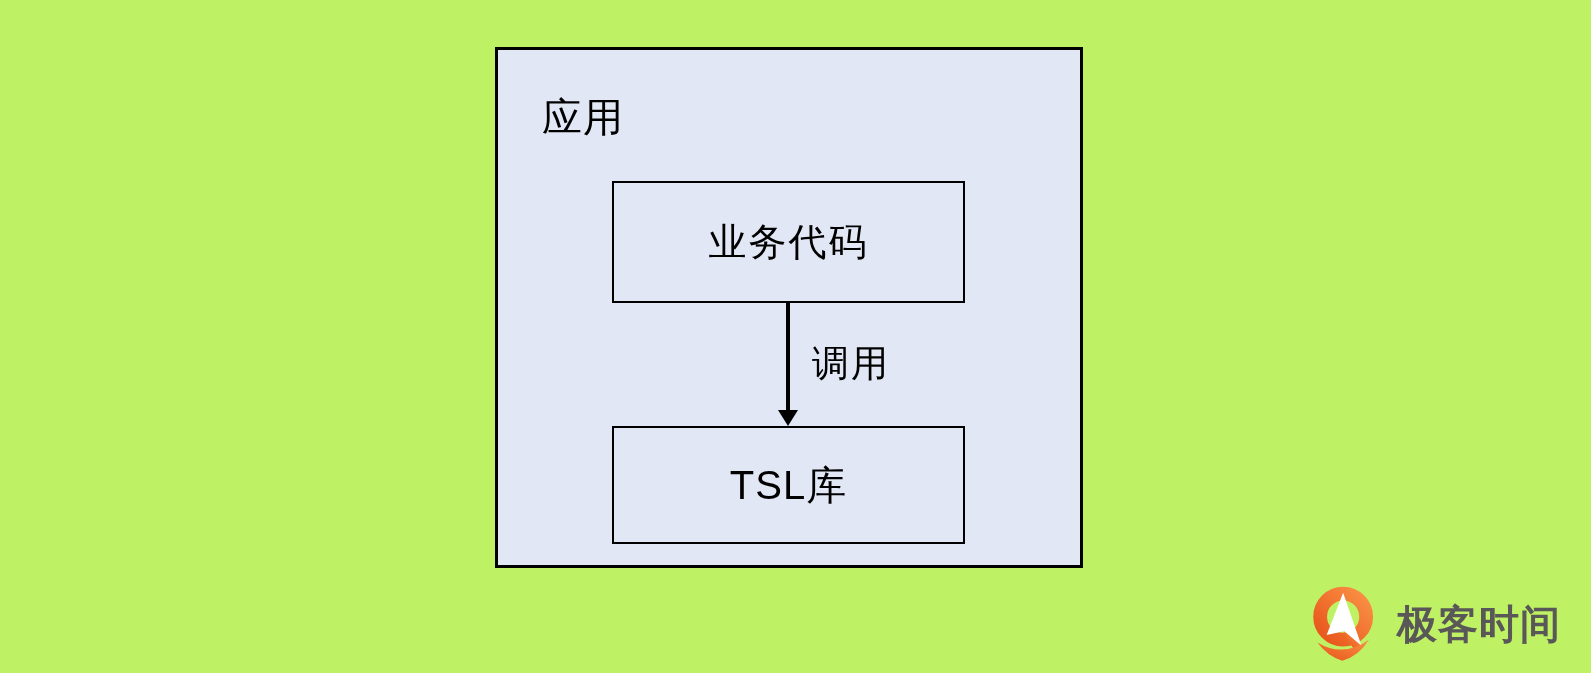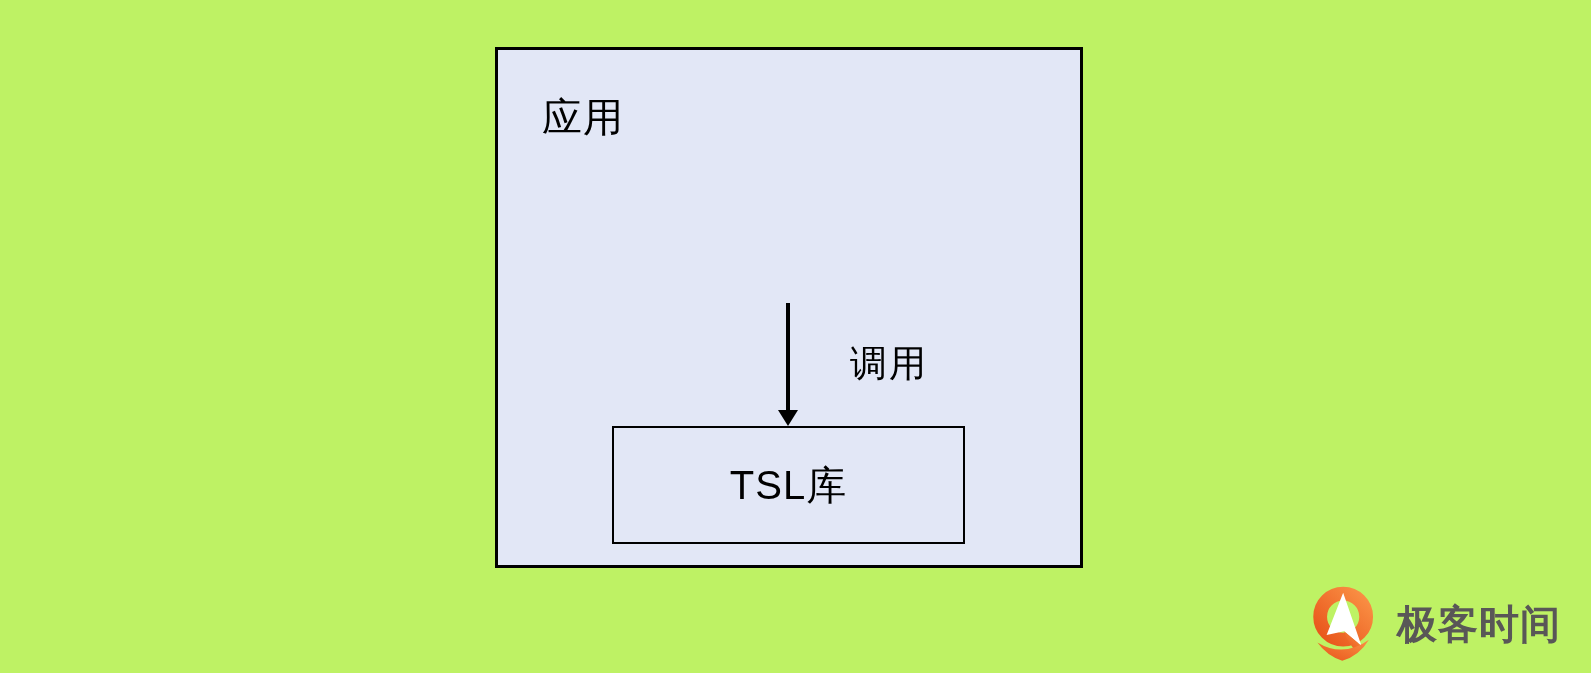--- a/index.html
+++ b/index.html
@@ -32,21 +32,21 @@
     position:absolute; left:288px; top:253px; width:4px; height:109px;
     background:#000000;
   }
   .arrow-head {
     position:absolute; left:280px; top:360px; width:0; height:0;
     border-left:10px solid transparent; border-right:10px solid transparent;
     border-top:16px solid #000000;
   }
   .edge-label {
     position:absolute; left:314px; top:289px;
-    font-size:37px; color:#000000; letter-spacing:2px;margin-left:38px;
+    font-size:37px; color:#000000; letter-spacing:2px;
   }
 
   
   .brand {
     position:absolute; left:1299px; top:578px; height:92px;
     display:flex; align-items:center; gap:6px;
   }
   .brand-icon { width:92px; height:92px; display:block; }
   .brand-text {
     font-size:40px; font-weight:600; color:#595757; letter-spacing:1px;
@@ -54,20 +54,23 @@
   }
 </style>
 </head>
 <body>
 
 <div class="stage">
 
   <div class="outer-box">
     <div class="app-label">应用</div>
 
+    <div class="node node-business">
+      <span>业务代码</span>
+    </div>
 
     <div class="arrow-line"></div>
     <div class="arrow-head"></div>
     <div class="edge-label">调用</div>
 
     <div class="node node-tsl">
       <span>TSL库</span>
     </div>
   </div>
 

